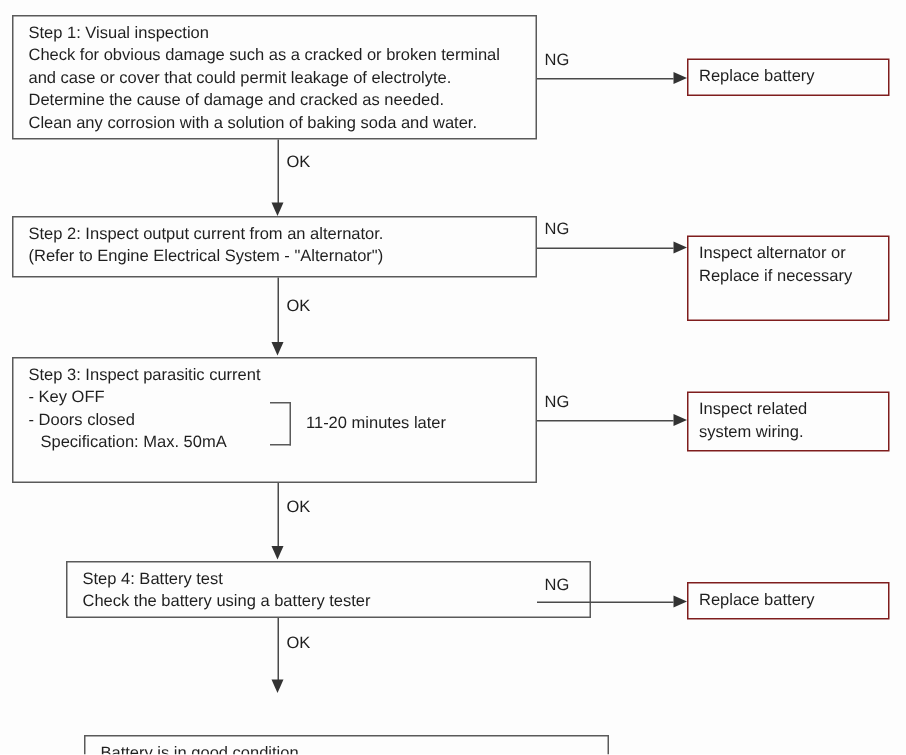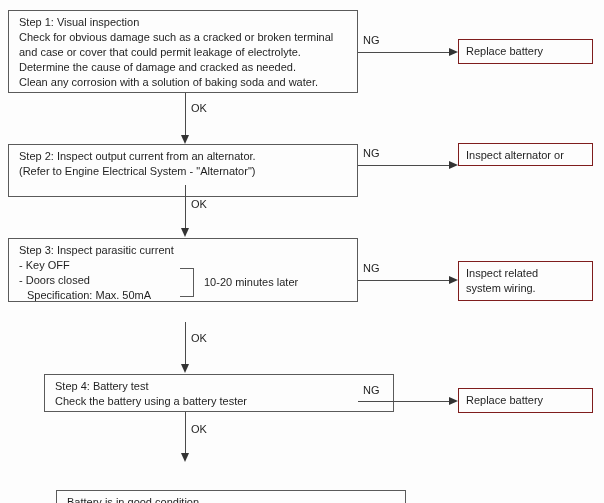--- a/index.html
+++ b/index.html
@@ -50,28 +50,28 @@
     position:absolute;
     left:180px; top:268px; width:14px; height:29px;
     border-top:1px solid #5a5a5a;
     border-right:1px solid #5a5a5a;
     border-bottom:1px solid #5a5a5a;
   }
   .bracket-note { position:absolute; left:204px; top:276px; white-space:nowrap; }
 
   
   #box-step1 { top:10px;  height:83px; }
-  #box-step2 { top:144px; height:53px; }
-  #box-step3 { top:238px; height:64px; }
+  #box-step2 { top:144px; height:41px; }
+  #box-step3 { top:238px; height:84px; }
   #box-step4 { top:374px; height:38px;margin-left:36px; }
   #box-result{ top:490px; height:30px;margin-left:48px; }
 
   
   #abox-1 { top:39px;  height:25px; }
-  #abox-2 { top:143px; height:23px; }
+  #abox-2 { top:157px; height:57px; }
   #abox-3 { top:261px; height:40px; }
   #abox-4 { top:388px; height:25px; }
 </style>
 </head>
 <body>
 
 <div class="canvas">
 
   <div class="step-box" id="box-step1">
     <div class="ln">Step 1: Visual inspection</div>
@@ -87,36 +87,37 @@
   </div>
 
   <div class="step-box" id="box-step3">
     <div class="ln">Step 3: Inspect parasitic current</div>
     <div class="ln">- Key OFF</div>
     <div class="ln">- Doors closed</div>
     <div class="ln indent">Specification: Max. 50mA</div>
   </div>
 
   <div class="bracket"></div>
-  <div class="bracket-note">10-20 minutes later</div>
+  <div class="bracket-note">11-20 minutes later</div>
 
   <div class="step-box" id="box-step4">
     <div class="ln">Step 4: Battery test</div>
     <div class="ln">Check the battery using a battery tester</div>
   </div>
 
   <div class="step-box" id="box-result">
     <div class="ln">Battery is in good condition.</div>
   </div>
 
   <div class="action-box" id="abox-1">
     <div class="ln">Replace battery</div>
   </div>
   <div class="action-box" id="abox-2">
     <div class="ln">Inspect alternator or</div>
+    <div class="ln">Replace if necessary</div>
   </div>
   <div class="action-box" id="abox-3">
     <div class="ln">Inspect related</div>
     <div class="ln">system wiring.</div>
   </div>
   <div class="action-box" id="abox-4">
     <div class="ln">Replace battery</div>
   </div>
 
   <div class="vline" style="left:185px; top:93px;  height:43px;"></div>

